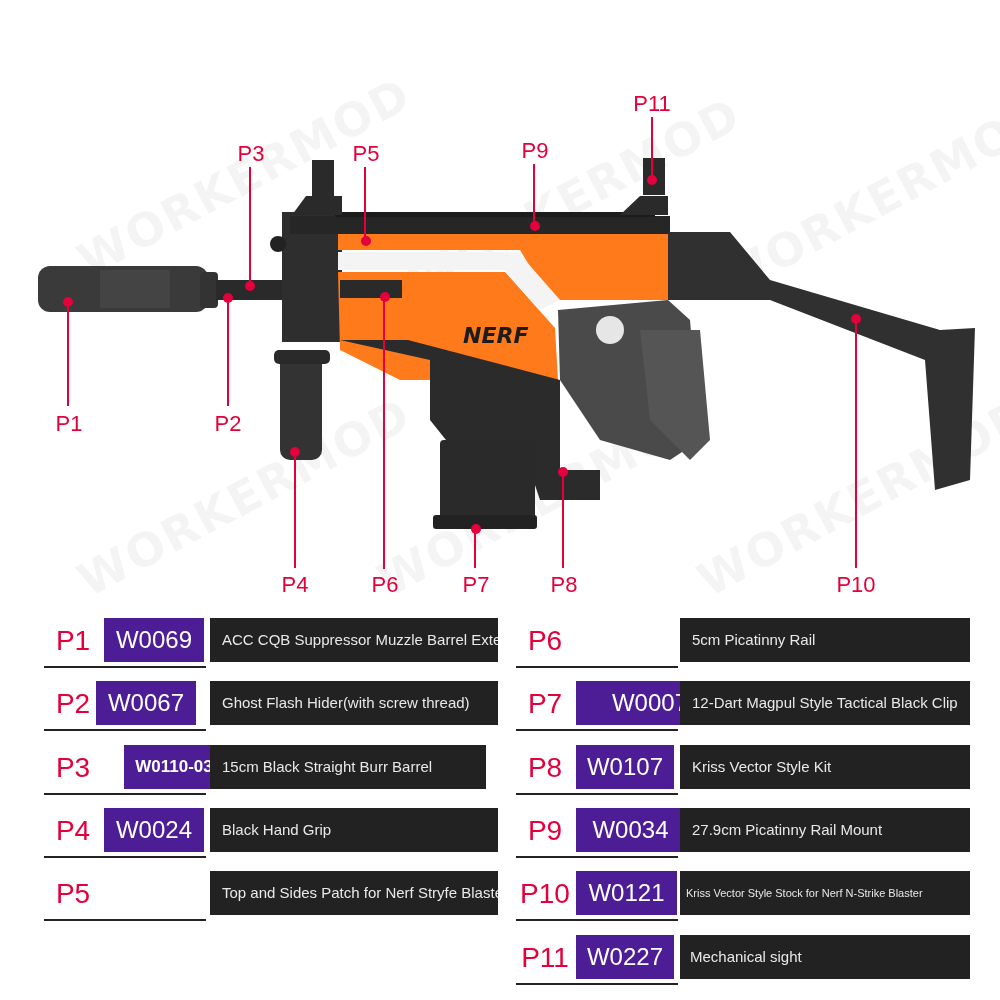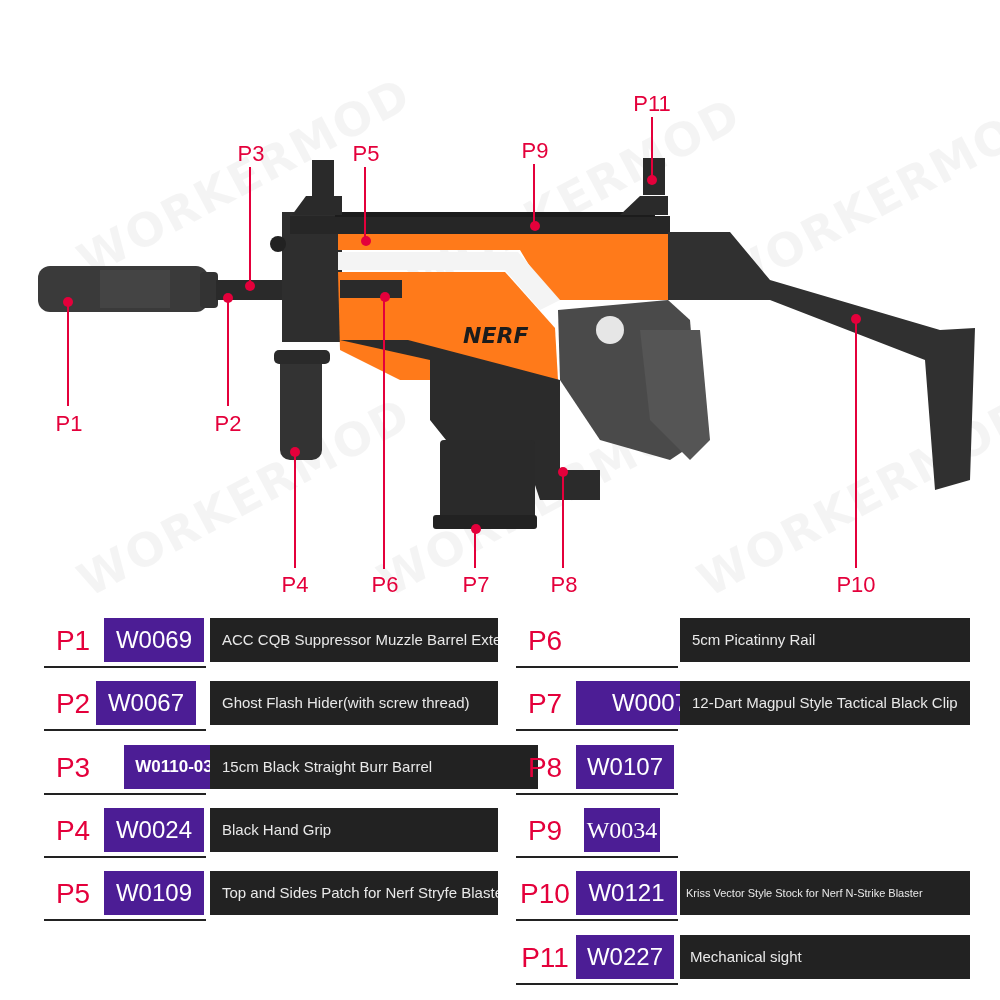--- a/index.html
+++ b/index.html
@@ -128,55 +128,56 @@
   <div class="row" style="left:44px;top:681px;width:454px;">
     <span class="pnum">P2</span>
     <span class="underline" style="width:162px;"></span>
     <span class="code" style="left:52px;width:100px;">W0067</span>
     <span class="desc" style="left:166px;width:288px;">Ghost Flash Hider(with screw thread)</span>
   </div>
   <div class="row" style="left:44px;top:745px;width:454px;">
     <span class="pnum">P3</span>
     <span class="underline" style="width:162px;"></span>
     <span class="code small" style="left:60px;width:100px;margin-left:20px;">W0110-03</span>
-    <span class="desc" style="left:166px;width:328px;">15cm Black Straight Burr Barrel</span>
+    <span class="desc" style="left:166px;width:276px;">15cm Black Straight Burr Barrel</span>
   </div>
   <div class="row" style="left:44px;top:808px;width:454px;">
     <span class="pnum">P4</span>
     <span class="underline" style="width:162px;"></span>
     <span class="code" style="left:60px;width:100px;">W0024</span>
     <span class="desc" style="left:166px;width:288px;">Black Hand Grip</span>
   </div>
   <div class="row" style="left:44px;top:871px;width:454px;">
     <span class="pnum">P5</span>
     <span class="underline" style="width:162px;"></span>
-    <span class="code" style="left:60px;width:100px;">W0109</span>
     <span class="desc" style="left:166px;width:288px;">Top and Sides Patch for Nerf Stryfe Blaster</span>
   </div>
 
   <div class="row" style="left:516px;top:618px;width:454px;">
     <span class="pnum">P6</span>
     <span class="underline" style="width:162px;"></span>
     <span class="desc" style="left:164px;width:290px;">5cm Picatinny Rail</span>
   </div>
   <div class="row" style="left:516px;top:681px;width:454px;">
     <span class="pnum">P7</span>
     <span class="underline" style="width:162px;"></span>
     <span class="code" style="left:60px;width:112px;padding-left:18px;">W0007</span>
     <span class="desc" style="left:164px;width:290px;">12-Dart Magpul Style Tactical Black Clip</span>
   </div>
   <div class="row" style="left:516px;top:745px;width:454px;">
     <span class="pnum">P8</span>
     <span class="underline" style="width:162px;"></span>
     <span class="code" style="left:60px;width:98px;">W0107</span>
+    <span class="desc" style="left:164px;width:290px;">Kriss Vector Style Kit</span>
   </div>
   <div class="row" style="left:516px;top:808px;width:454px;">
     <span class="pnum">P9</span>
     <span class="underline" style="width:162px;"></span>
-    <span class="code" style="left:68px;width:76px;font-family:Liberation Serif, serif;">W0034</span>
+    <span class="code" style="left:60px;width:109px;">W0034</span>
+    <span class="desc" style="left:164px;width:290px;">27.9cm Picatinny Rail Mount</span>
   </div>
   <div class="row" style="left:516px;top:871px;width:454px;">
     <span class="pnum">P10</span>
     <span class="underline" style="width:162px;"></span>
     <span class="code" style="left:60px;width:101px;">W0121</span>
     <span class="desc" style="left:164px;width:290px;font-size:11px;padding-left:6px;">Kriss Vector Style Stock for Nerf N-Strike Blaster</span>
   </div>
   <div class="row" style="left:516px;top:935px;width:454px;">
     <span class="pnum">P11</span>
     <span class="underline" style="width:162px;"></span>

